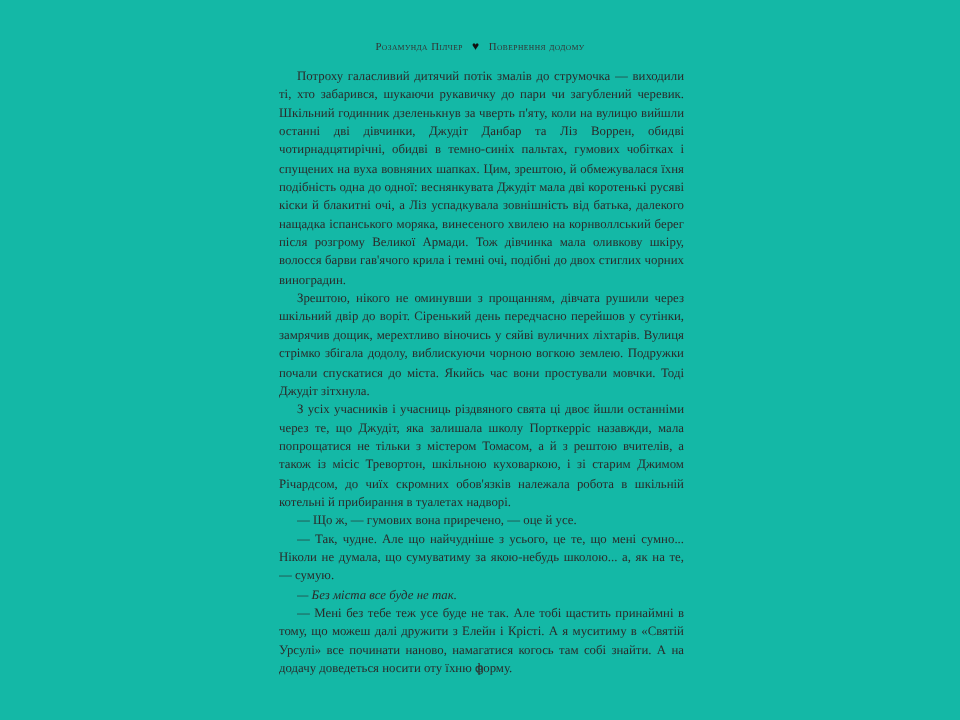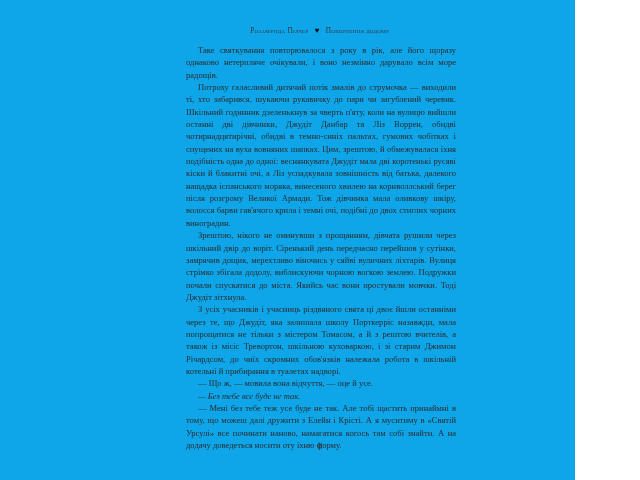--- a/index.html
+++ b/index.html
@@ -3,21 +3,21 @@
   <meta charset="utf-8">
   <style>
     html, body { margin: 0; padding: 0; }
     body {
       width: 640px; height: 480px; background: #ffffff; overflow: hidden;
       position: relative;
       font-family: "DejaVu Serif", "Liberation Serif", serif;
       color: #2a2a2a;
     }
     .page {
-      position: absolute; left: 0; top: 0; width: 575px; height: 480px; background: #0ea5e9;
+      position: absolute; left: 0; top: 0; width: 640px; height: 480px; background: #14b8a6;
     }
     .running-head {
       position: absolute; top: 26px; left: 0; width: 640px;
       text-align: center; font-size: 7.2px; letter-spacing: 0.3px; color: #333;
       font-family: "Liberation Serif", serif;
       white-space: nowrap;
     }
     .running-head .author, .running-head .title { font-variant: small-caps; }
     .running-head .orn {
       display: inline-block; margin: 0 4px; font-size: 8px; color: #111; vertical-align: 0px;
@@ -40,23 +40,23 @@
 <body>
 
 <div class="page">
   <div class="running-head">
     <span class="author">Розамунда Пілчер</span>
     <span class="orn">♥</span>
     <span class="title">Повернення додому</span>
   </div>
 
   <div class="body-text">
-    <p>Таке святкування повторювалося з року в рік, але його щоразу однаково нетерпляче очікували, і воно незмінно дарувало всім море радощів.</p>
     <p>Потроху галасливий дитячий потік змалів до струмочка — виходили ті, хто забарився, шукаючи рукавичку до пари чи загублений черевик. Шкільний годинник дзеленькнув за чверть п'яту, коли на вулицю вийшли останні дві дівчинки, Джудіт Данбар та Ліз Воррен, обидві чотирнадцятирічні, обидві в темно-синіх пальтах, гумових чобітках і спущених на вуха вовняних шапках. Цим, зрештою, й обмежувалася їхня подібність одна до одної: веснянкувата Джудіт мала дві коротенькі русяві кіски й блакитні очі, а Ліз успадкувала зовнішність від батька, далекого нащадка іспанського моряка, винесеного хвилею на корнволлський берег після розгрому Великої Армади. Тож дівчинка мала оливкову шкіру, волосся барви гав'ячого крила і темні очі, подібні до двох стиглих чорних виноградин.</p>
     <p>Зрештою, нікого не оминувши з прощанням, дівчата рушили через шкільний двір до воріт. Сіренький день передчасно перейшов у сутінки, замрячив дощик, мерехтливо віночись у сяйві вуличних ліхтарів. Вулиця стрімко збігала додолу, виблискуючи чорною вогкою землею. Подружки почали спускатися до міста. Якийсь час вони простували мовчки. Тоді Джудіт зітхнула.</p>
     <p>З усіх учасників і учасниць різдвяного свята ці двоє йшли останніми через те, що Джудіт, яка залишала школу Порткерріс назавжди, мала попрощатися не тільки з містером Томасом, а й з рештою вчителів, а також із місіс Тревортон, шкільною куховаркою, і зі старим Джимом Річардсом, до чиїх скромних обов'язків належала робота в шкільній котельні й прибирання в туалетах надворі.</p>
-    <p class="dlg">— Що ж, — мовила вона відчуття, — оце й усе.</p>
-    <p class="dlg" style="font-style: italic;">— Без тебе все буде не так.</p>
+    <p class="dlg">— Що ж, — гумових вона приречено, — оце й усе.</p>
+    <p class="dlg">— Так, чудне. Але що найчудніше з усього, це те, що мені сумно... Ніколи не думала, що сумуватиму за якою-небудь школою... а, як на те, — сумую.</p>
+    <p class="dlg" style="font-style: italic;">— Без міста все буде не так.</p>
     <p class="dlg">— Мені без тебе теж усе буде не так. Але тобі щастить принаймні в тому, що можеш далі дружити з Елейн і Крісті. А я муситиму в «Святій Урсулі» все починати наново, намагатися когось там собі знайти. А на додачу доведеться носити оту їхню форму.</p>
   </div>
 
   <div class="folio">8</div>
 </div>
 
 </body></html>

